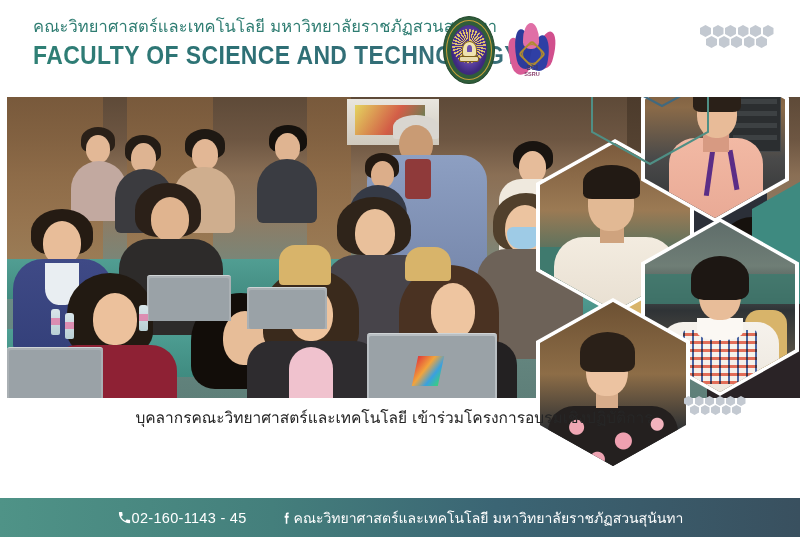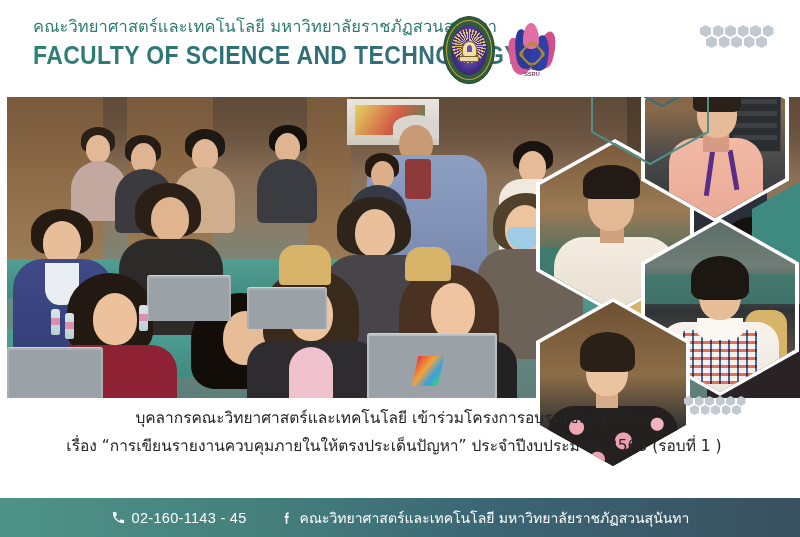--- a/index.html
+++ b/index.html
@@ -282,21 +282,21 @@
     color:#262626; white-space:nowrap;
     font-family:"DejaVu Sans", sans-serif;
   }
 
   
   .footer {
     position:absolute; left:0; bottom:0; width:800px; height:39px; z-index:25;
     background:linear-gradient(90deg,#4f9387 0%,#447f7c 34%,#3b6574 62%,#39505f 100%);
     display:flex; align-items:center; justify-content:center; gap:10px;
   }
-  .foot-item{ display:flex; align-items:center; gap:6px; }
+  .foot-item{ display:flex; align-items:center; }
   .foot-txt{ color:#ffffff; font-size:14px; font-family:"DejaVu Sans", sans-serif; }
   .foot-phone{ color:#ffffff; font-size:14.5px; letter-spacing:.3px; font-family:"Liberation Sans", sans-serif;}
   .ico{ display:inline-block; }
   .ico svg{ display:block; }
   .gap{ width:12px; }
 </style>
 </head>
 <body>
 
 <div class="poster">
@@ -559,21 +559,20 @@
     <div class="dotrow">
       <i class="hexdot sm"></i><i class="hexdot sm"></i><i class="hexdot sm"></i><i class="hexdot sm"></i><i class="hexdot sm"></i><i class="hexdot sm"></i>
     </div>
     <div class="dotrow hexdot-row2">
       <i class="hexdot sm"></i><i class="hexdot sm"></i><i class="hexdot sm"></i><i class="hexdot sm"></i><i class="hexdot sm"></i>
     </div>
   </div>
 
   <div class="caption">
     <div class="cap-line">บุคลากรคณะวิทยาศาสตร์และเทคโนโลยี เข้าร่วมโครงการอบรมเชิงปฏิบัติการ</div>
-    <div class="cap-line">เรื่อง “การเขียนรายงานควบคุมภายในให้ตรงประเด็นปัญหา” ประจำปีงบประมาณ 2568 (รอบที่ 1 )</div>
   </div>
 
   <div class="footer">
     <div class="foot-item">
       <span class="ico">
         <svg width="15" height="15" viewBox="0 0 24 24" fill="#ffffff">
           <path d="M6.6 10.8c1.4 2.8 3.8 5.2 6.6 6.6l2.2-2.2c.3-.3.7-.4 1-.2 1.2.4 2.4.6 3.6.6.6 0 1 .4 1 1V20c0 .6-.4 1-1 1C10.6 21 3 13.4 3 4c0-.6.4-1 1-1h3.5c.6 0 1 .4 1 1 0 1.3.2 2.5.6 3.6.1.3 0 .7-.2 1l-2.3 2.2z"></path>
         </svg>
       </span>
       <span class="foot-phone">02-160-1143 - 45</span>

